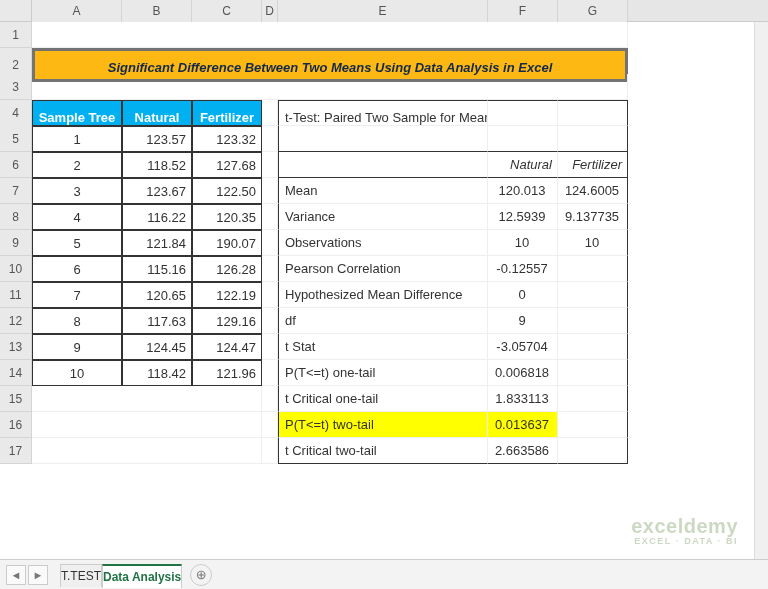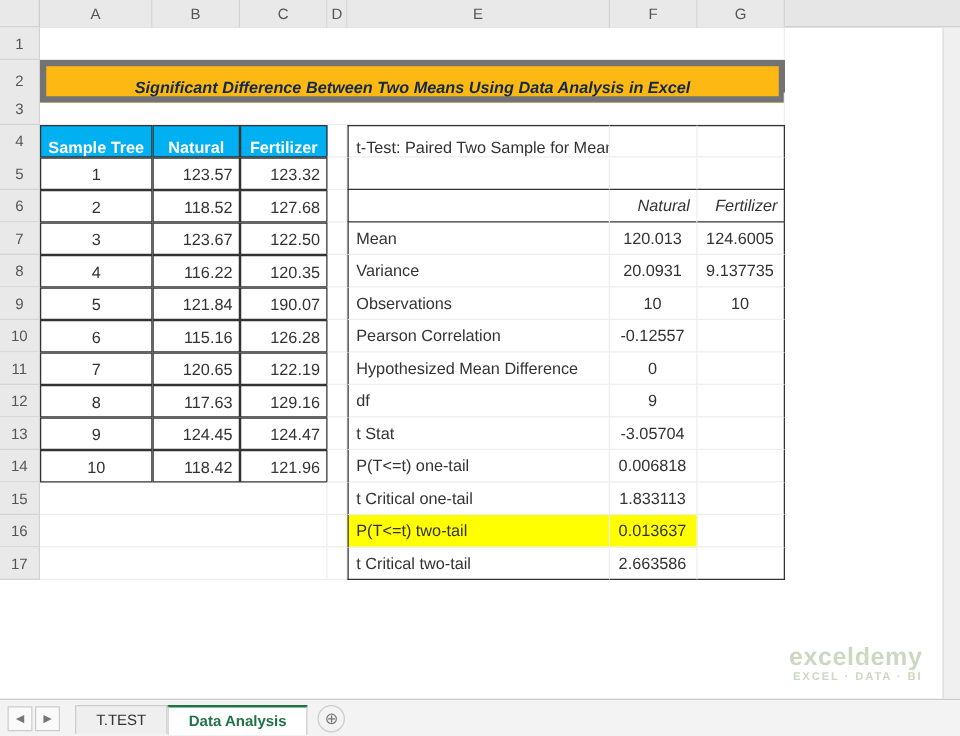--- a/index.html
+++ b/index.html
@@ -53,21 +53,21 @@
     white-space: nowrap;
   }
   .title-banner {
     grid-column: 2 / 9;
     background: #fdb813;
     color: #13294b;
     font-weight: 700;
     font-style: italic;
     text-align: center;
     line-height: 34px;
-    border: 5px solid #737373;
+    border: 3px solid #737373;
   }
   .tbl-header {
     background: #00b0f0;
     color: #fff;
     font-weight: 600;
     text-align: center;
     border: 1px solid #333 !important;
   }
   .tbl-cell {
     border: 1px solid #333 !important;
@@ -103,21 +103,21 @@
   .nav-btn {
     width: 20px; height: 20px;
     border: 1px solid #ccc;
     background: #fafafa;
     text-align: center;
     line-height: 18px;
     color: #777;
     font-size: 11px;
   }
   .tab {
-    padding: 4px 16px;
+    padding: 4px 0;
     border: 1px solid #ccc;
     border-bottom: none;
     background: #efefef;
     color: #333;
     font-size: 12px;
     cursor: pointer;
     position: relative;
     top: 1px;
   }
   .tab.active {
@@ -222,21 +222,21 @@
   <div class="cell stats-label stats-box-left">Mean</div>
   <div class="cell stats-val">120.013</div>
   <div class="cell stats-val stats-box-right">124.6005</div>
 
   <div class="row-head">8</div>
   <div class="cell tbl-cell">4</div>
   <div class="cell tbl-cell tbl-num">116.22</div>
   <div class="cell tbl-cell tbl-num">120.35</div>
   <div class="cell"></div>
   <div class="cell stats-label stats-box-left">Variance</div>
-  <div class="cell stats-val">20.0931</div>
+  <div class="cell stats-val">12.5939</div>
   <div class="cell stats-val stats-box-right">9.137735</div>
 
   <div class="row-head">9</div>
   <div class="cell tbl-cell">5</div>
   <div class="cell tbl-cell tbl-num">121.84</div>
   <div class="cell tbl-cell tbl-num">190.07</div>
   <div class="cell"></div>
   <div class="cell stats-label stats-box-left">Observations</div>
   <div class="cell stats-val">10</div>
   <div class="cell stats-val stats-box-right">10</div>

